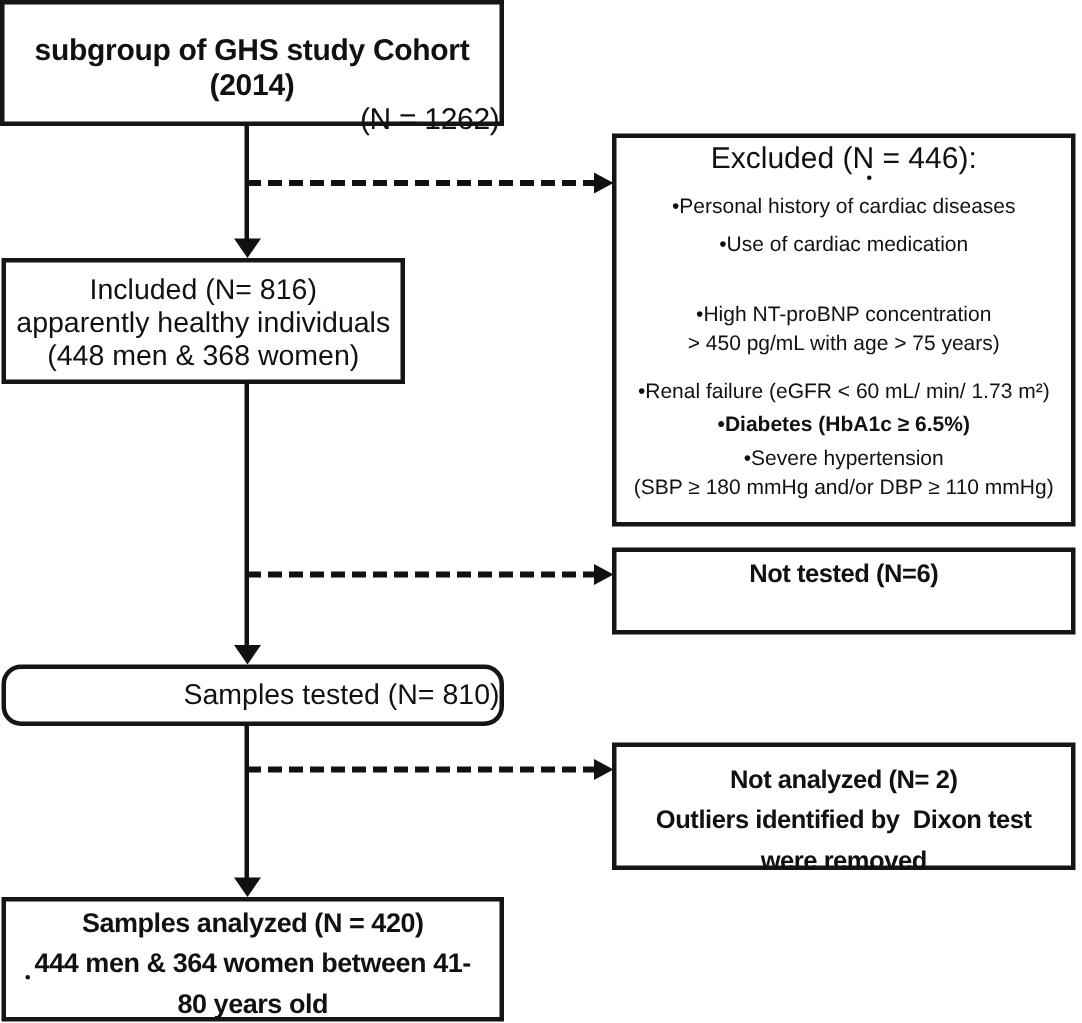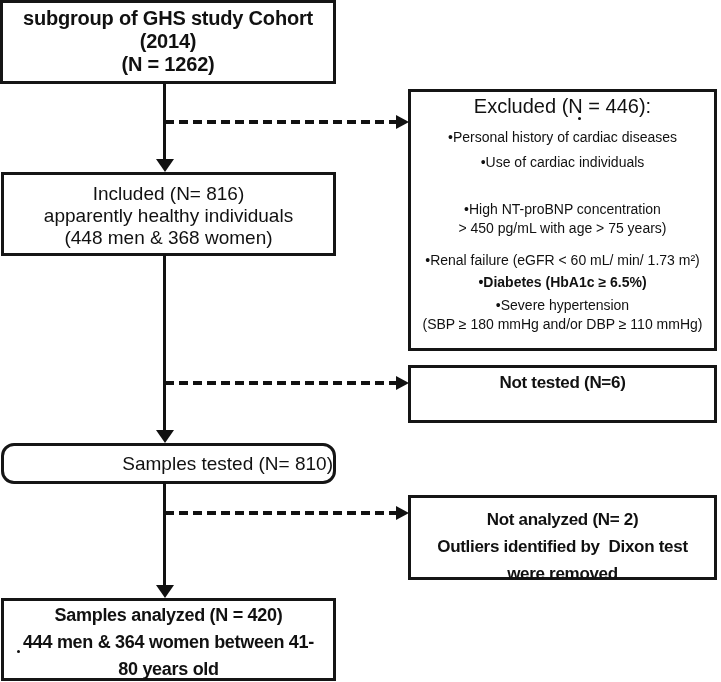--- a/index.html
+++ b/index.html
@@ -7,21 +7,21 @@
     position:relative;width:721px;height:682px;background:#ffffff;overflow:hidden;
     font-family:"Liberation Sans", sans-serif;color:#111;
   }
   .box{
     position:absolute;box-sizing:border-box;border:3px solid #151515;background:#ffffff;
     text-align:center;
   }
   .l{white-space:pre-wrap;line-height:22px;font-size:19px;}
   
   .cohort .l{font-size:20px;line-height:23px;font-weight:bold;letter-spacing:-0.2px;}
-  .cohort .l.regular{font-weight:bold;}
+  .cohort .l.regular{font-weight:normal;text-align:right;}
   .included .l{line-height:22px;}
   .tested{display:flex;align-items:center;justify-content:flex-end;border-radius:13px;}
   
   .semibold .l{font-weight:bold;font-size:17px;line-height:27px;letter-spacing:-0.3px;}
   .analyzed .l{font-weight:bold;font-size:18px;line-height:27px;letter-spacing:-0.3px;}
   
   .excluded .title{font-size:20px;line-height:24px;margin-top:2px;}
   .excluded .item{font-size:14px;line-height:19px;}
   
   .vline{position:absolute;width:3px;background:#111;}
@@ -39,46 +39,46 @@
     border-top:7px solid transparent;border-bottom:7px solid transparent;
     border-left:13px solid #111;
   }
   .dot{position:absolute;width:3px;height:3px;background:#111;border-radius:50%;}
 </style>
 </head>
 <body>
 
 <div class="canvas">
 
-  <div class="box cohort" style="left:0;top:0;width:336px;height:84px;padding-top:4px;">
+  <div class="box cohort" style="left:0;top:0;width:336px;height:84px;padding-top:20px;">
     <div class="l">subgroup of GHS study Cohort</div>
     <div class="l">(2014)</div>
     <div class="l regular">(N = 1262)</div>
   </div>
 
-  <div class="box included" style="left:1px;top:172px;width:335px;height:84px;padding-top:8px;">
+  <div class="box included" style="left:1px;top:172px;width:269px;height:84px;padding-top:8px;">
     <div class="l">Included (N= 816)</div>
     <div class="l">apparently healthy individuals</div>
     <div class="l">(448 men &amp; 368 women)</div>
   </div>
 
   <div class="box tested" style="left:1px;top:443px;width:335px;height:41px;">
     <div class="l">Samples tested (N= 810)</div>
   </div>
 
   <div class="box analyzed" style="left:1px;top:598px;width:335px;height:83px;padding-top:1px;">
     <div class="l">Samples analyzed (N = 420)</div>
     <div class="l">444 men &amp; 364 women between 41-</div>
     <div class="l">80 years old</div>
   </div>
 
   <div class="box excluded" style="left:408px;top:89px;width:309px;height:262px;text-align:center;">
     <div class="l title">Excluded (N = 446):</div>
     <div class="l item" style="margin-top:10px;">•Personal history of cardiac diseases</div>
-    <div class="l item" style="margin-top:6px;">•Use of cardiac individuals</div>
+    <div class="l item" style="margin-top:6px;">•Use of cardiac medication</div>
     <div class="l item" style="margin-top:28px;">•High NT-proBNP concentration</div>
     <div class="l item">&gt; 450 pg/mL with age &gt; 75 years)</div>
     <div class="l item" style="margin-top:13px;">•Renal failure (eGFR &lt; 60 mL/ min/ 1.73 m²)</div>
     <div class="l item" style="margin-top:3px;font-weight:bold;">•Diabetes (HbA1c ≥ 6.5%)</div>
     <div class="l item" style="margin-top:4px;">•Severe hypertension</div>
     <div class="l item">(SBP ≥ 180 mmHg and/or DBP ≥ 110 mmHg)</div>
   </div>
 
   <div class="box semibold" style="left:408px;top:365px;width:309px;height:58px;padding-top:1px;">
     <div class="l">Not tested (N=6)</div>

